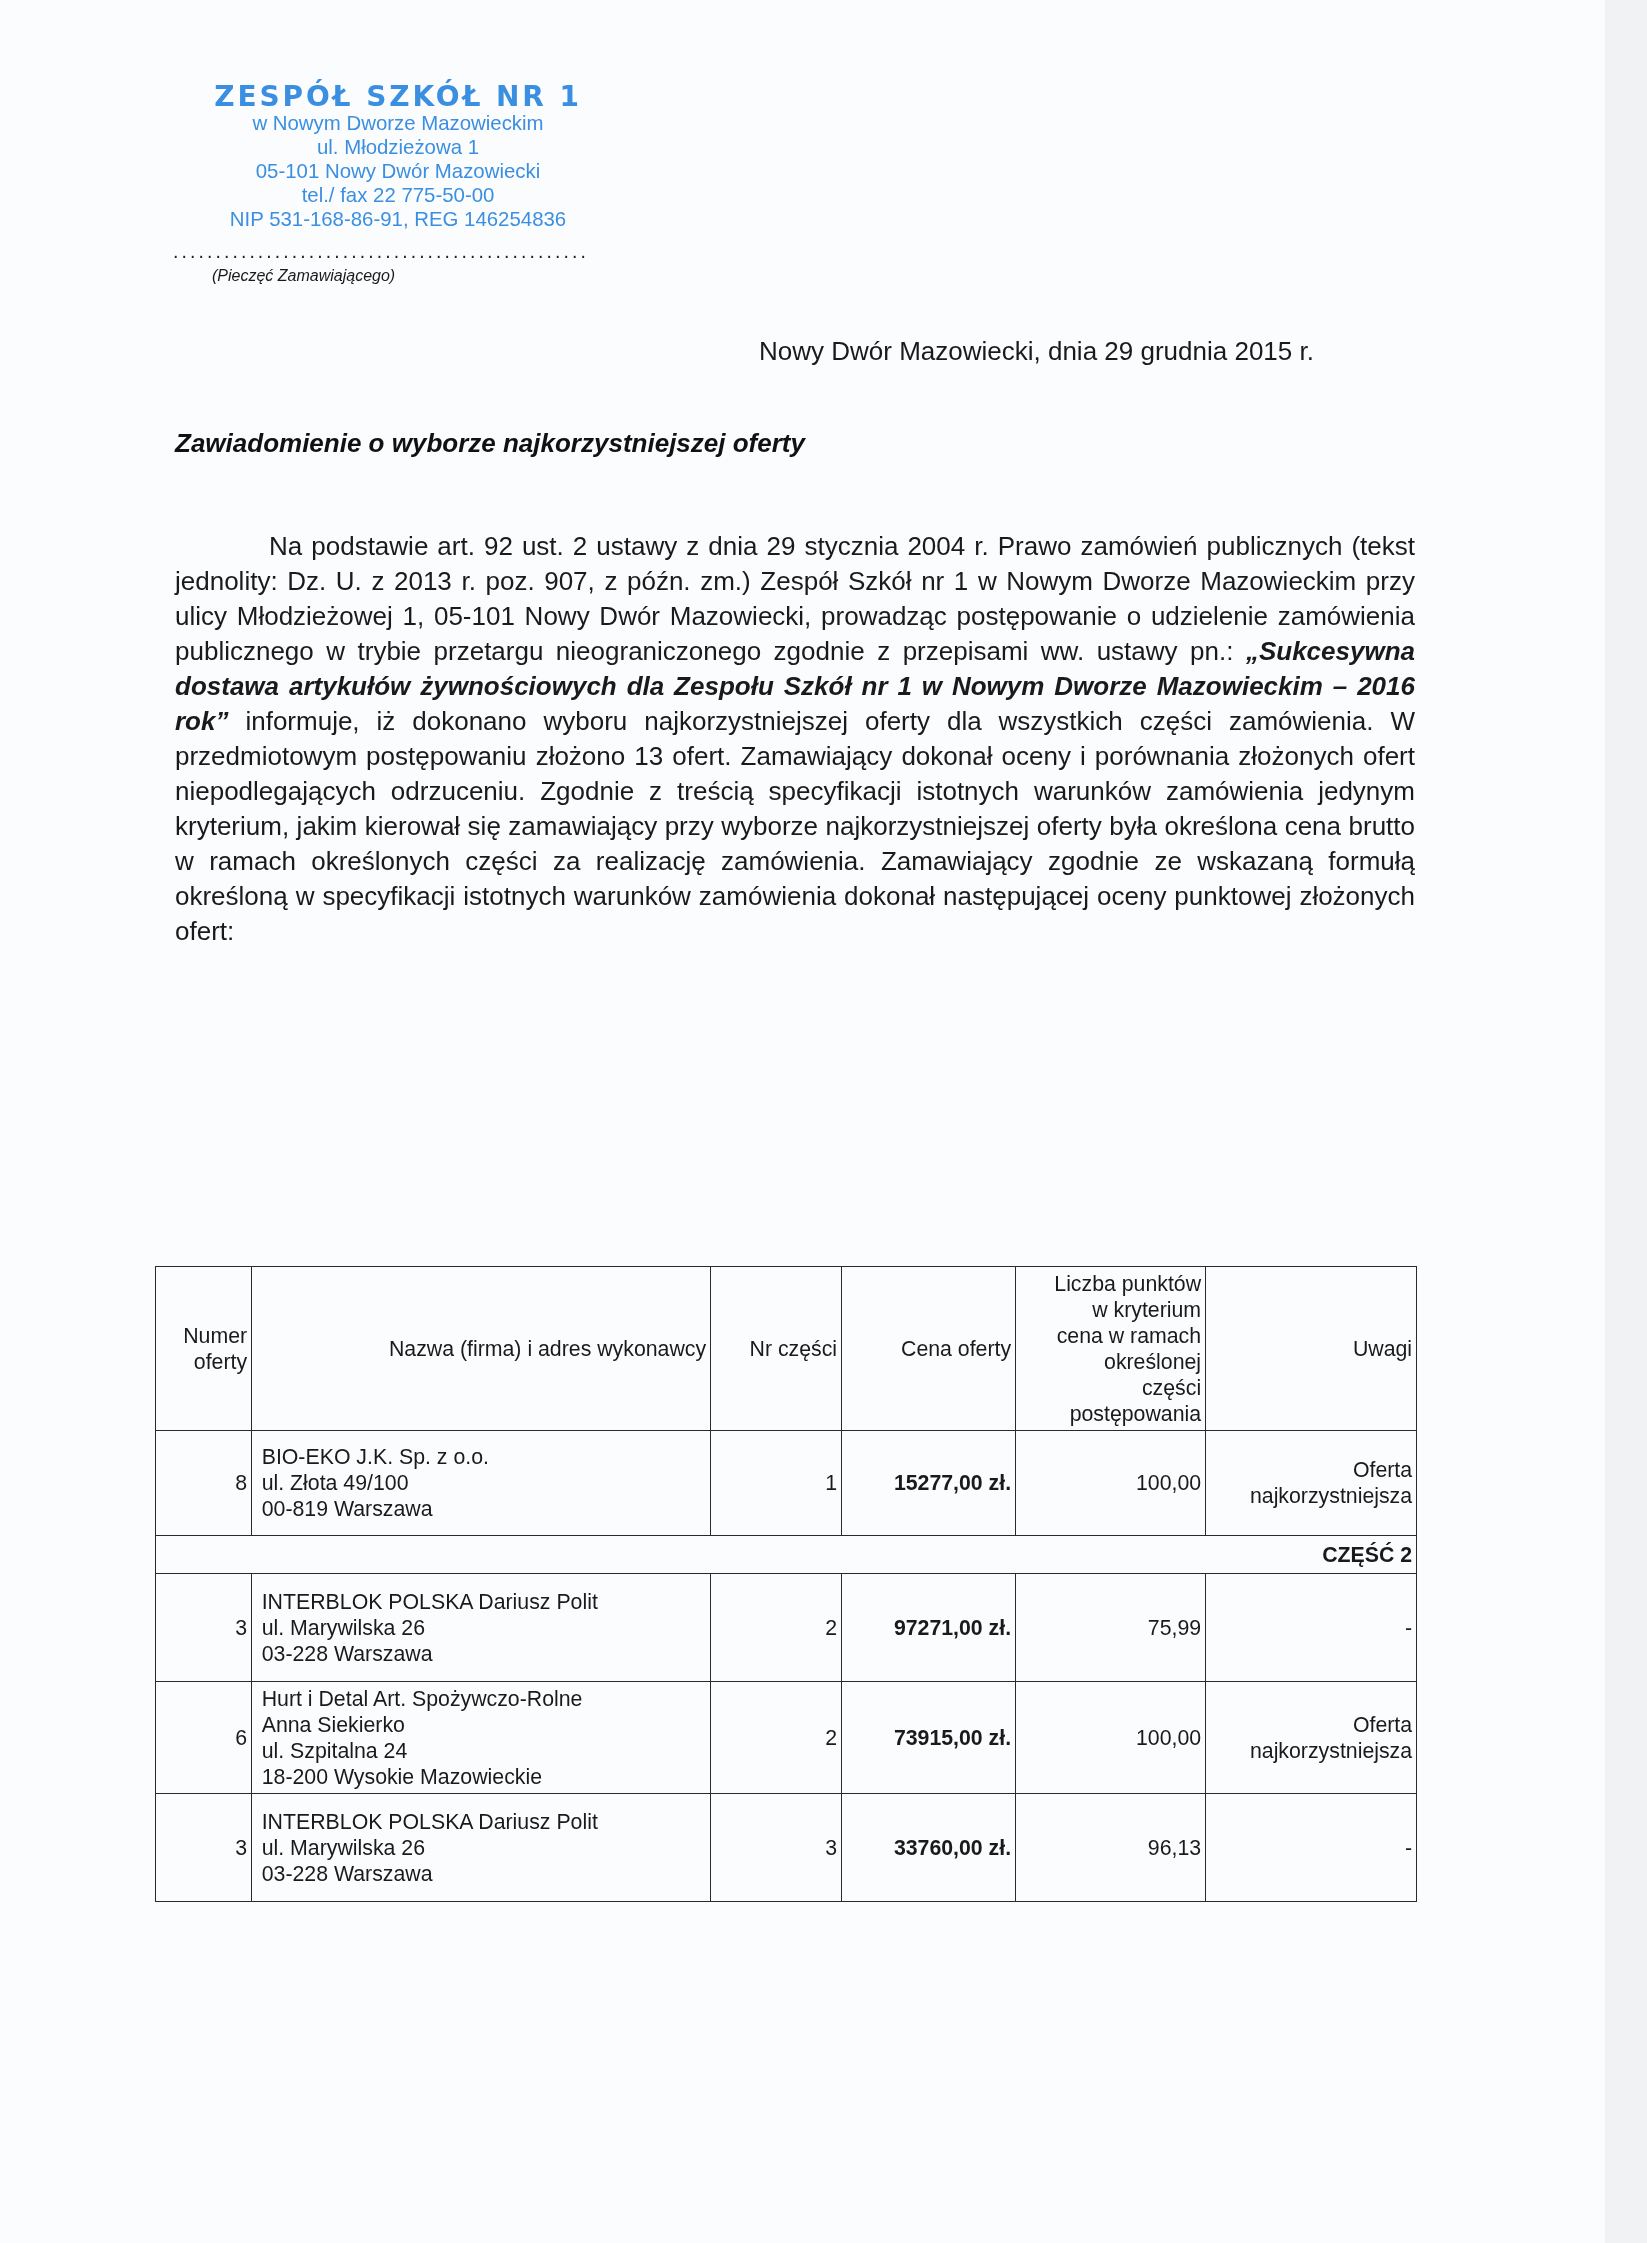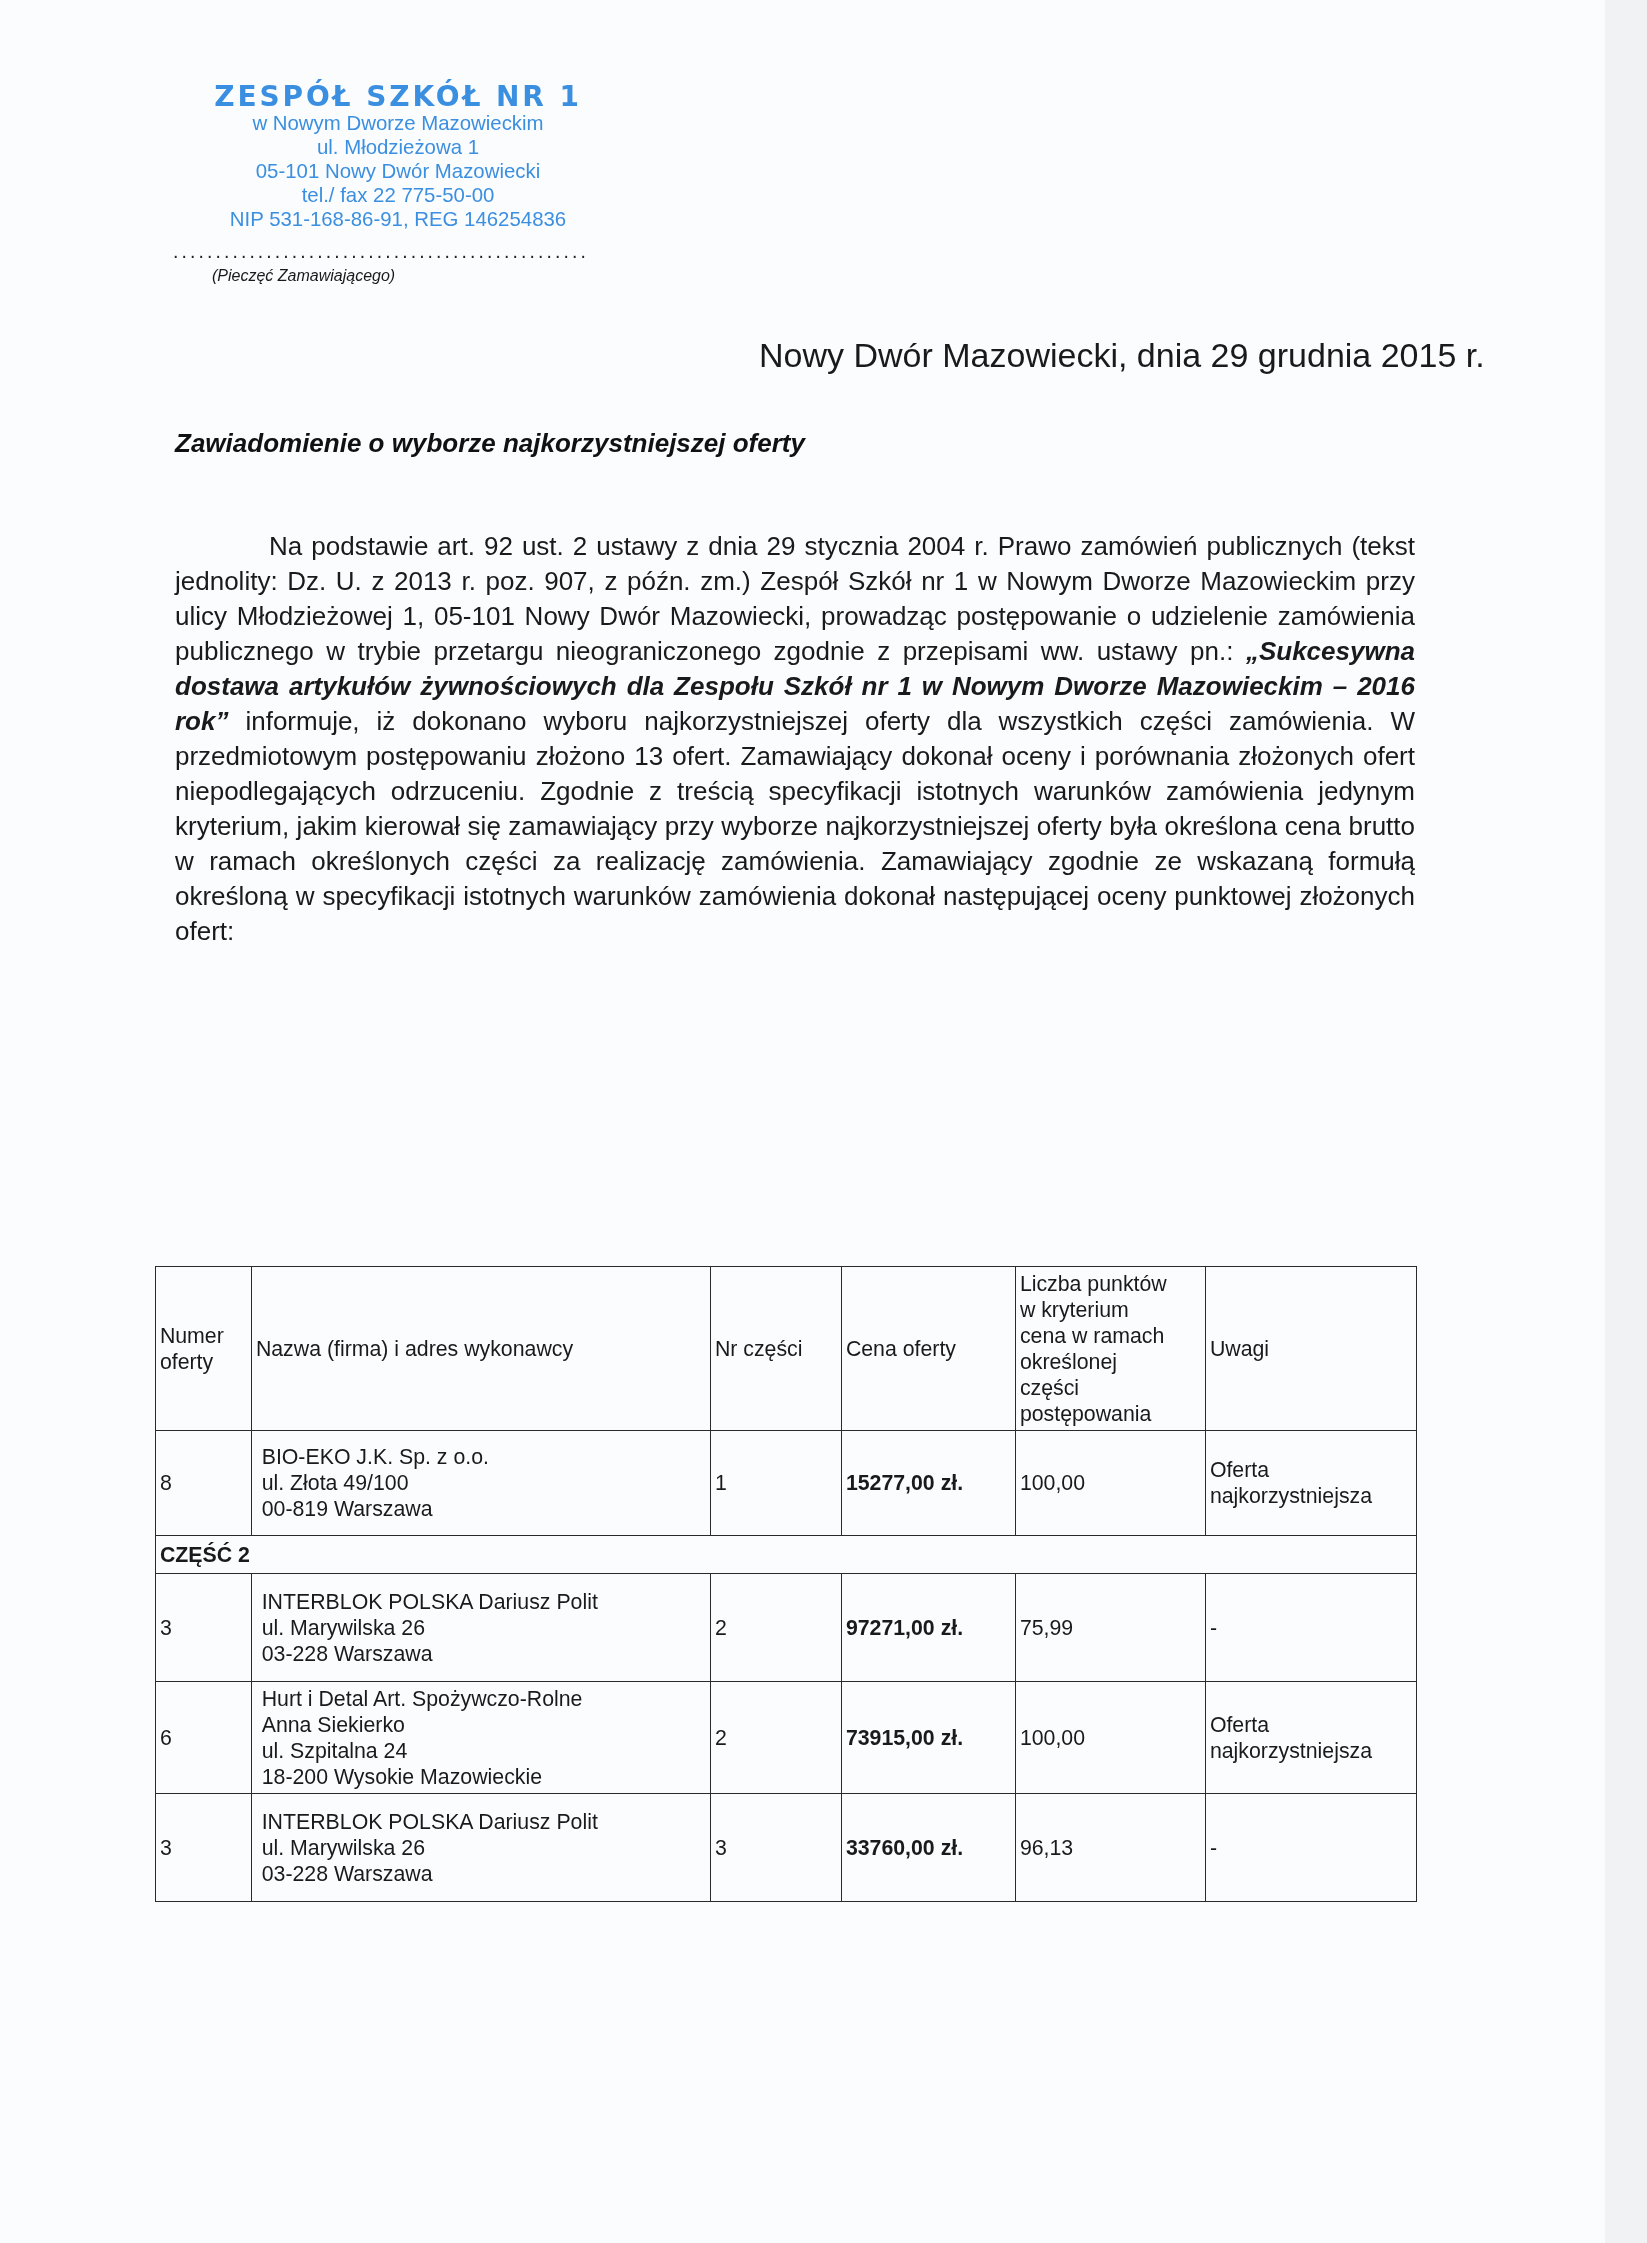--- a/index.html
+++ b/index.html
@@ -27,21 +27,21 @@
     position: absolute; left: 173px; top: 245px; width: 417px;
     font-size: 19.4px; letter-spacing: 3.1px; color: #222; line-height: 13.6px;
     white-space: nowrap; overflow: hidden;
   }
   .stamp-caption {
     position: absolute; left: 212px; top: 267px;
     font-size: 16px; font-style: italic; color: #1a1a1a; text-align: center;
   }
   .date-line {
     position: absolute; left: 759px; top: 336px;
-    font-size: 34px; color: #1a1a1a; white-space: nowrap;
+    font-size: 26px; color: #1a1a1a; white-space: nowrap;
   }
   .doc-title {
     position: absolute; left: 175px; top: 428px;
     font-size: 26px; font-weight: bold; font-style: italic; color: #111;
     white-space: nowrap;
   }
   .body-text {
     position: absolute; left: 175px; top: 529px; width: 1240px;
     font-size: 26px; line-height: 35px; text-align: justify;
     color: #1a1a1a;
@@ -49,21 +49,21 @@
   .body-text .indent { display: inline-block; width: 94px; }
   .body-text b { font-style: italic; }
 
   
   .offers-table {
     position: absolute; left: 155px; top: 1266px; width: 1261px;
     border-collapse: collapse; table-layout: fixed;
     font-size: 21.3px; color: #1a1a1a;
   }
   .offers-table td, .offers-table th {
-    border: 1.9px solid #2a2a2a; padding: 0 3.9px; text-align: left;
+    border: 1.9px solid #2a2a2a; padding: 0 3.9px; text-align: right;
     vertical-align: middle; font-weight: normal; line-height: 26px;
   }
   .offers-table th { height: 163px; }
   .offers-table tr.part-row td { height: 37px; font-weight: bold; font-size: 21.3px; }
   .offers-table td.firm { text-align: left; padding-left: 9.7px; }
   .offers-table td.price { font-weight: bold; }
   .offers-table tr.r-a td { height: 104px; }
   .offers-table tr.r-b td { height: 107px; }
   .offers-table tr.r-c td { height: 111px; }
   .offers-table tr.r-d td { height: 107px; }

